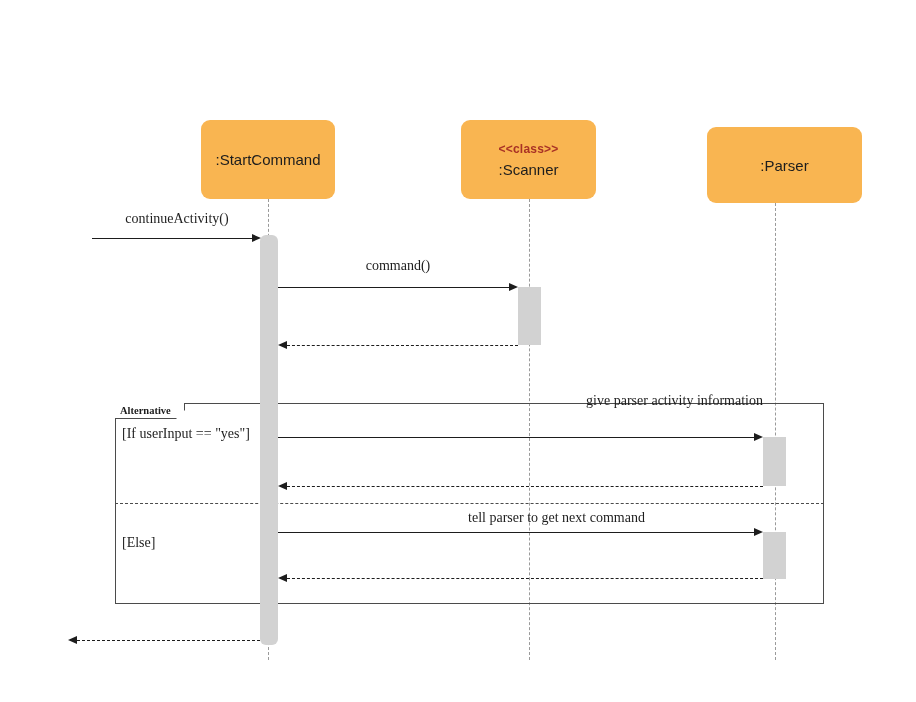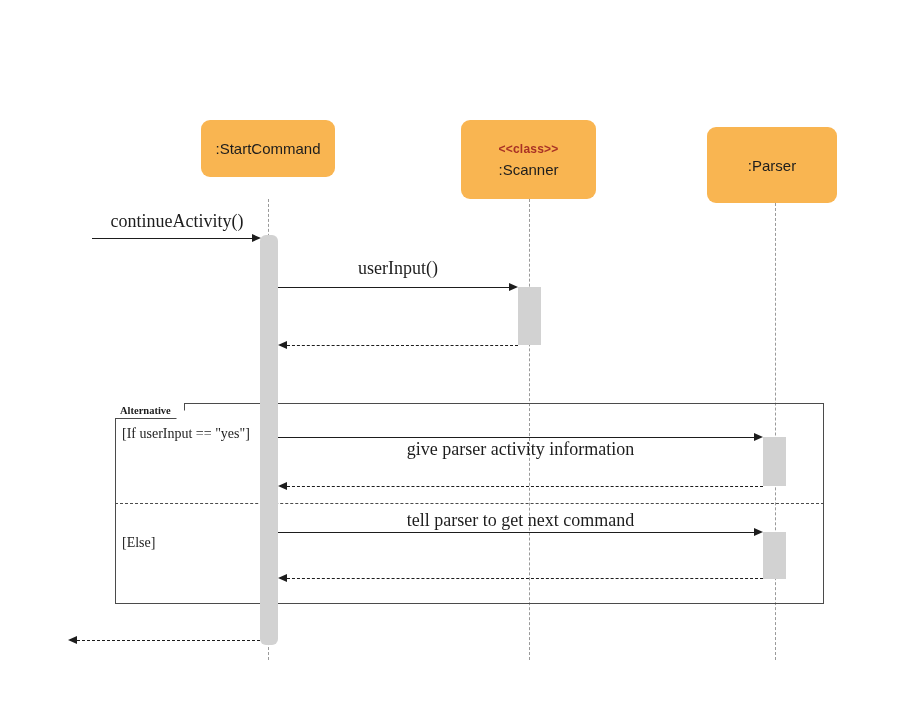--- a/index.html
+++ b/index.html
@@ -94,21 +94,21 @@
     border-left: 9px solid #1d1d1d;
   }
   .arrow-head.left {
     border-top: 4.5px solid transparent;
     border-bottom: 4.5px solid transparent;
     border-right: 9px solid #1d1d1d;
   }
   .msg-label {
     position: absolute;
     font-family: "Liberation Serif", serif;
-    font-size: 18px;
+    font-size: 14px;
     color: #1d1d1d;
     white-space: nowrap;
     text-align: center;
   }
 
   
   .fragment {
     position: absolute;
     border: 1px solid #4b4b4b;
     box-sizing: border-box;
@@ -163,52 +163,52 @@
   <div class="fragment-tab" style="left:115px; top:403px;font-weight:bold;">Alternative</div>
   <div class="fragment-divider" style="left:115px; top:503px; width:709px;"></div>
   <div class="guard" style="left:122px; top:426px;">[If userInput == "yes"]</div>
   <div class="guard" style="left:122px; top:535px;">[Else]</div>
 
   <div class="activation rounded" style="left:260px; top:235px; width:18px; height:410px;"></div>
   <div class="activation" style="left:518px; top:287px; width:23px; height:58px;"></div>
   <div class="activation" style="left:763px; top:437px; width:23px; height:49px;"></div>
   <div class="activation" style="left:763px; top:532px; width:23px; height:47px;"></div>
 
-  <div class="lifeline-head" style="left:201px; top:120px; width:134px; height:57px;">
+  <div class="lifeline-head" style="left:201px; top:120px; width:134px; height:79px;">
     <div class="lifeline-name">:StartCommand</div>
   </div>
 
   <div class="lifeline-head" style="left:461px; top:120px; width:135px; height:79px;">
     <div class="stereotype">&lt;&lt;class&gt;&gt;</div>
     <div class="lifeline-name">:Scanner</div>
   </div>
 
-  <div class="lifeline-head" style="left:707px; top:127px; width:130px; height:76px;">
+  <div class="lifeline-head" style="left:707px; top:127px; width:155px; height:76px;">
     <div class="lifeline-name">:Parser</div>
   </div>
 
   <div class="msg-label" style="left:92px; top:211px; width:170px;">continueActivity()</div>
   <div class="msg-line" style="left:92px; top:238px; width:163px;"></div>
   <div class="arrow-head right" style="left:252px; top:233.5px;"></div>
 
-  <div class="msg-label" style="left:278px; top:258px; width:240px;">userInput()</div>
+  <div class="msg-label" style="left:278px; top:258px; width:240px;">command()</div>
   <div class="msg-line" style="left:278px; top:287px; width:233px;"></div>
   <div class="arrow-head right" style="left:509px; top:282.5px;"></div>
 
   <div class="msg-line dashed" style="left:287px; top:345px; width:231px;"></div>
   <div class="arrow-head left" style="left:278px; top:340.5px;"></div>
 
-  <div class="msg-label" style="left:278px; top:439px; width:485px;">give parser activity information</div>
+  <div class="msg-label" style="left:278px; top:393px; width:485px;text-align:right;">give parser activity information</div>
   <div class="msg-line" style="left:278px; top:437px; width:478px;"></div>
   <div class="arrow-head right" style="left:754px; top:432.5px;"></div>
 
   <div class="msg-line dashed" style="left:287px; top:486px; width:476px;"></div>
   <div class="arrow-head left" style="left:278px; top:481.5px;"></div>
 
-  <div class="msg-label" style="left:278px; top:510px; width:485px;">tell parser to get next command</div>
+  <div class="msg-label" style="left:278px; top:510px; width:485px;padding-left:36px;">tell parser to get next command</div>
   <div class="msg-line" style="left:278px; top:532px; width:478px;"></div>
   <div class="arrow-head right" style="left:754px; top:527.5px;"></div>
 
   <div class="msg-line dashed" style="left:287px; top:578px; width:476px;"></div>
   <div class="arrow-head left" style="left:278px; top:573.5px;"></div>
 
   <div class="msg-line dashed" style="left:77px; top:640px; width:183px;"></div>
   <div class="arrow-head left" style="left:68px; top:635.5px;"></div>
 
 </div>

